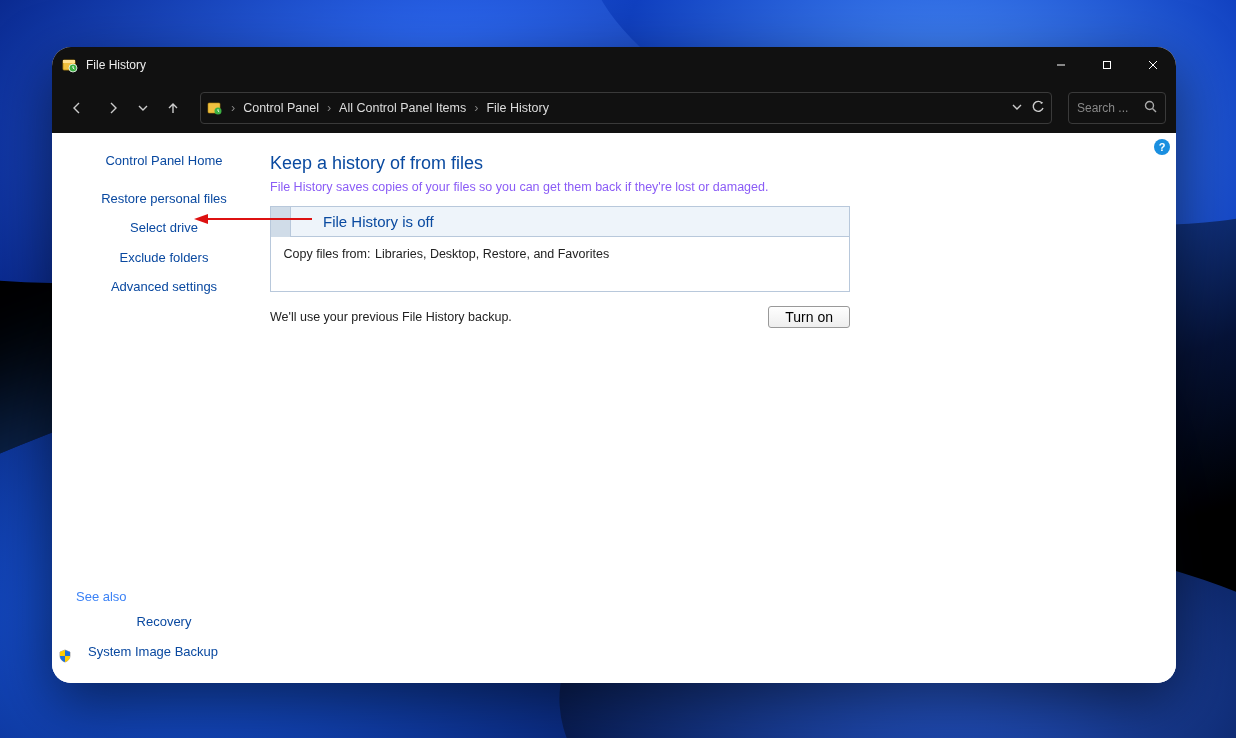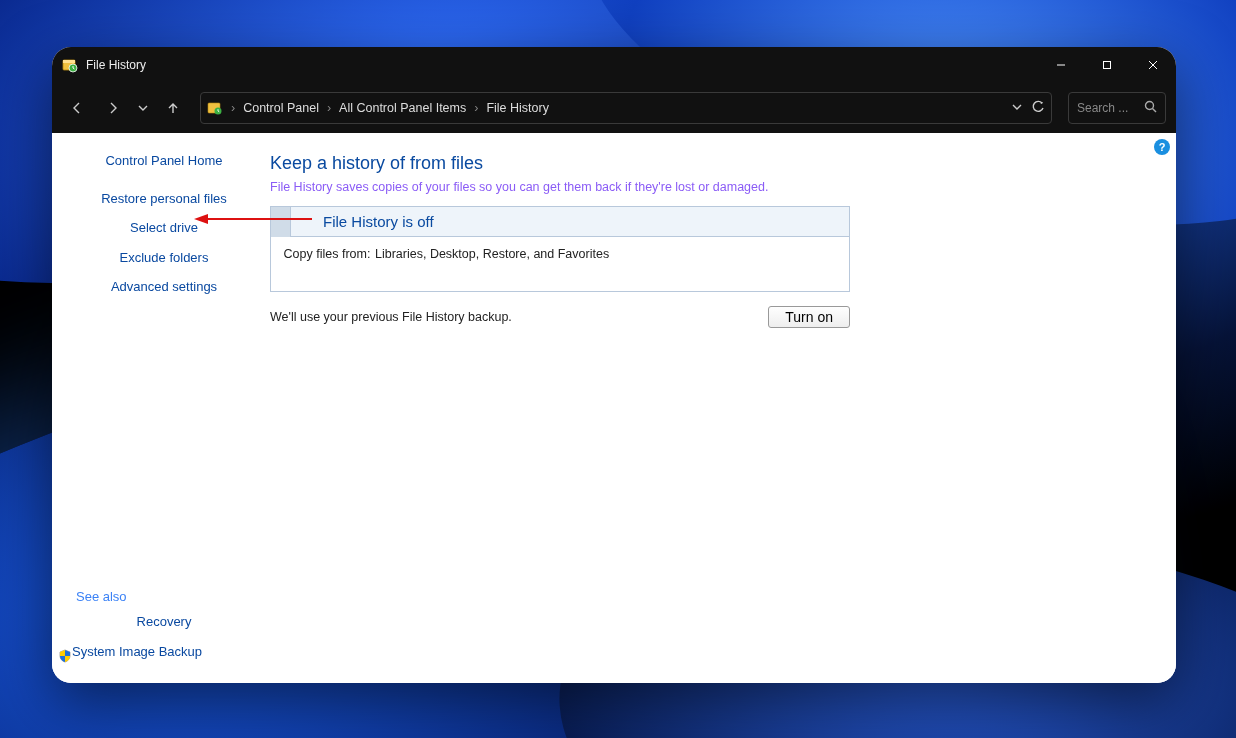--- a/index.html
+++ b/index.html
@@ -175,21 +175,21 @@
     line-height: 1.5;
     text-align: center;
   }
   .sidebar .home { margin-bottom: 18px; }
   .sidebar .spacer { flex:1; }
   .sidebar .see-also-label {
     color: #3b82f6;
     margin-bottom: 8px;
   }
   .sidebar .shield-row {
-    display: flex; align-items:center; gap:0;
+    display: flex; align-items:center; gap:16px;
     margin-left:-18px;
   }
   .shield-icon {
     width:14px; height:14px;
   }
 
   .main {
     flex: 1;
     padding: 20px 18px 12px 18px;
     position: relative;

